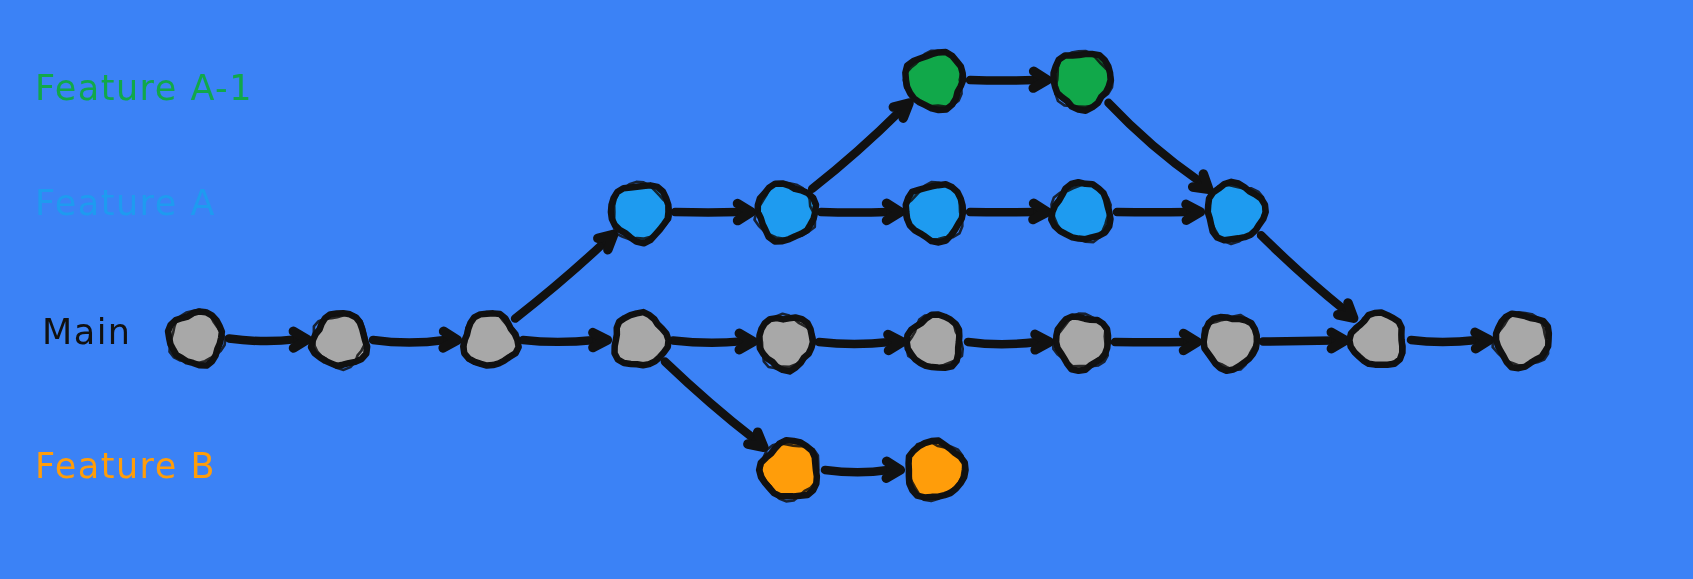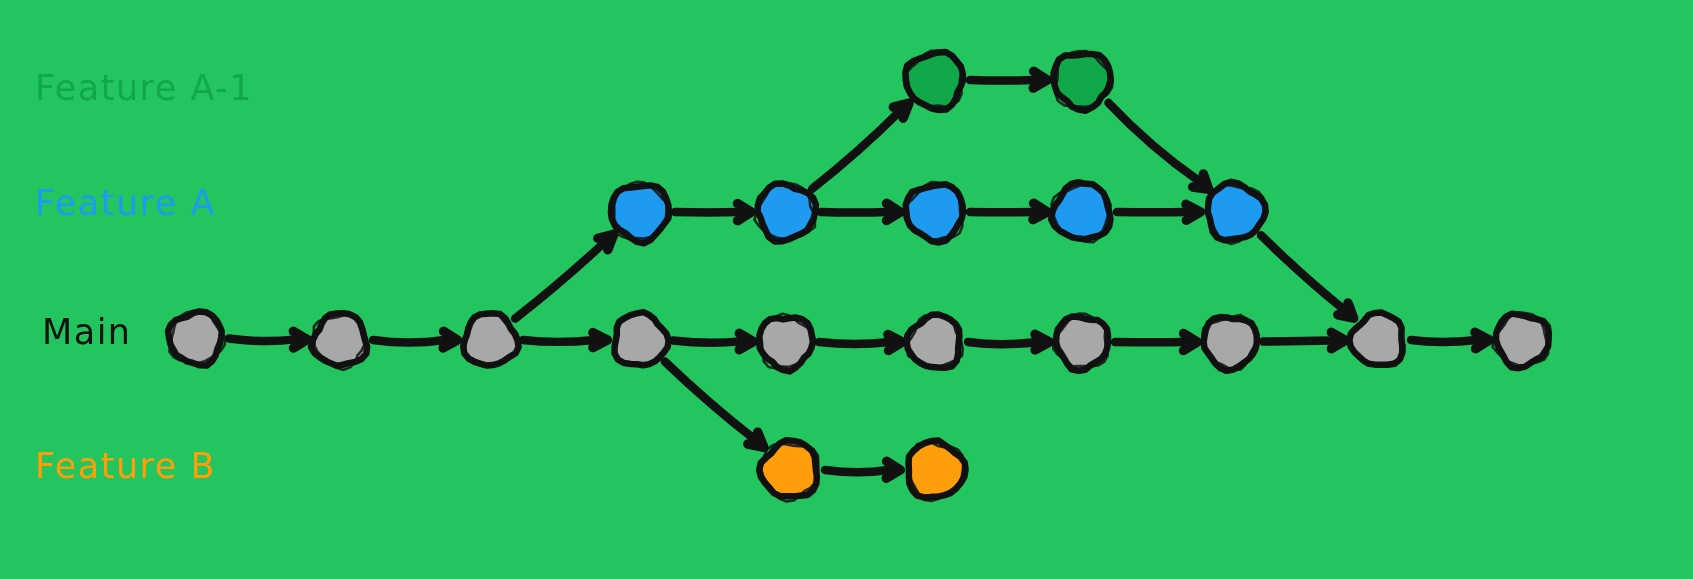--- a/index.html
+++ b/index.html
@@ -8,21 +8,21 @@
     padding: 0;
     background: #ffffff;
   }
   body {
     font-family: "DejaVu Sans", sans-serif;
   }
   #diagram-root {
     position: relative;
     width: 1693px;
     height: 579px;
-    background: #22c55e;
+    background: #3b82f6;
     overflow: hidden;
   }
   #diagram-svg {
     position: absolute;
     top: 0;
     left: 0;
     width: 1693px;
     height: 579px;
   }
   .lane-label {

